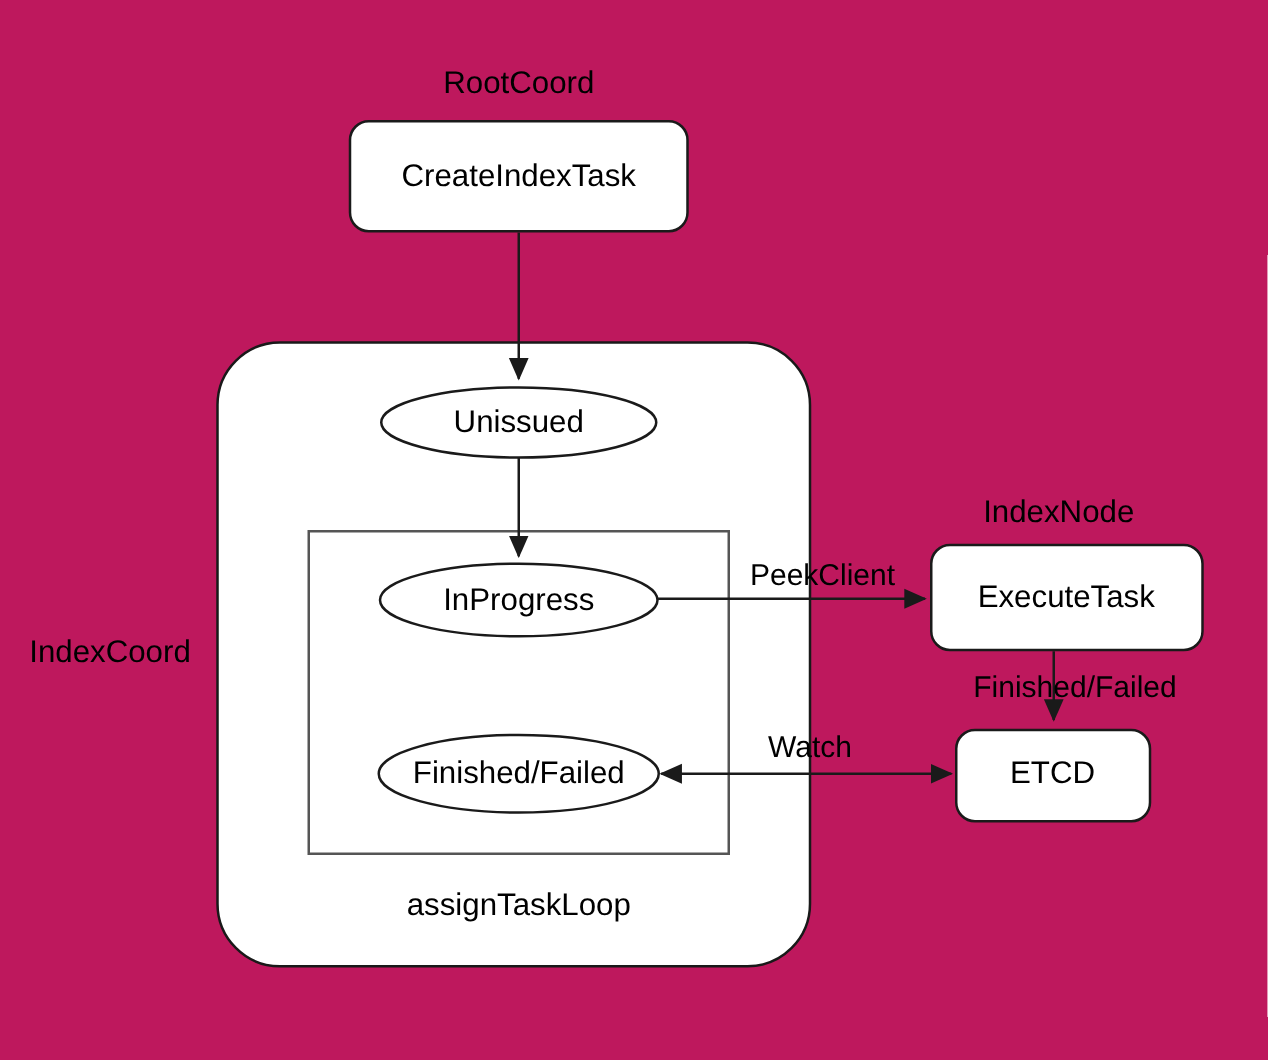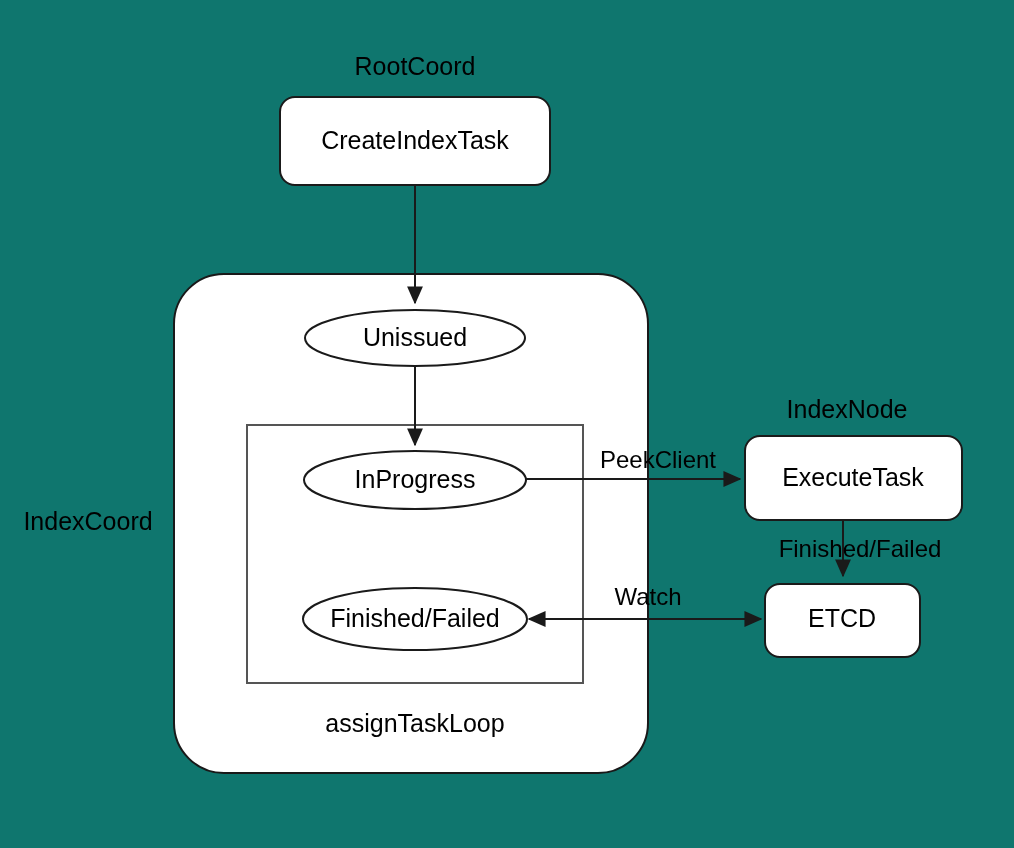--- a/index.html
+++ b/index.html
@@ -8,21 +8,21 @@
     background: #ffffff;
   }
   body {
     font-family: "Liberation Sans", sans-serif;
     color: #000000;
   }
   #canvas {
     position: relative;
     width: 1014px;
     height: 848px;
-    background: #0f766e;
+    background: #be185d;
     overflow: hidden;
   }
   #diagram-svg {
     position: absolute;
     top: 0;
     left: 0;
     width: 1014px;
     height: 848px;
   }
   .node-text,

